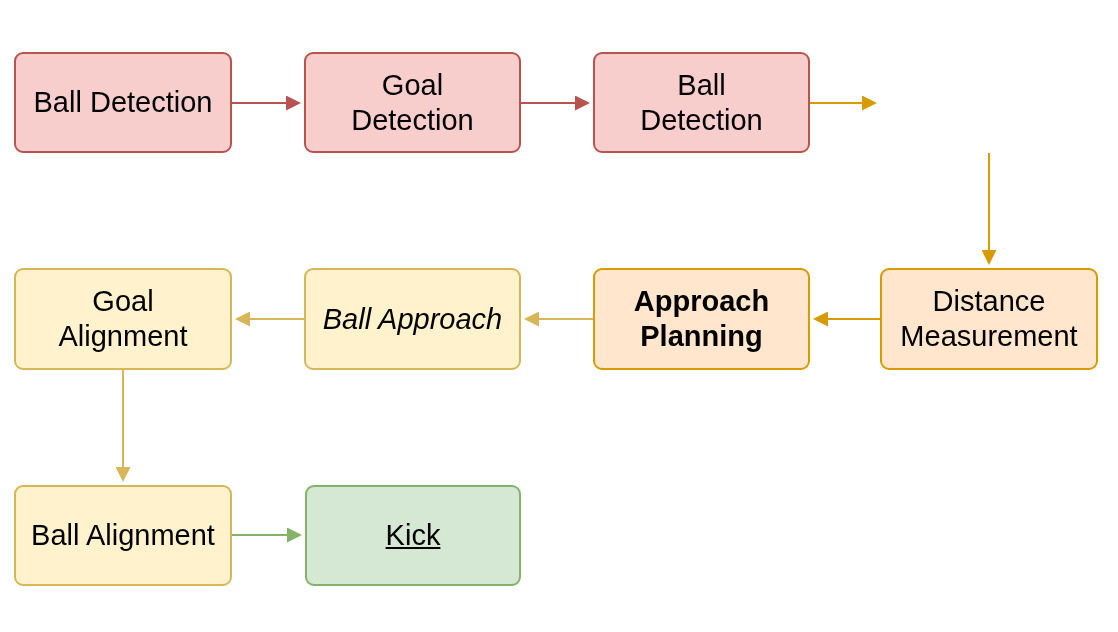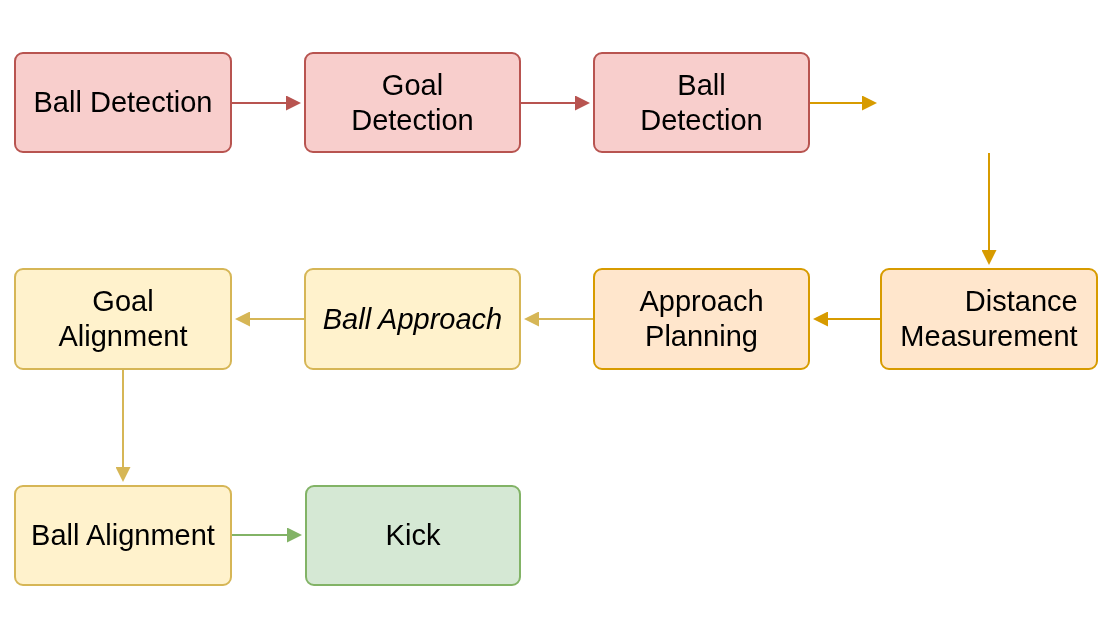--- a/index.html
+++ b/index.html
@@ -42,24 +42,24 @@
   .node-yellow { background: var(--yellow-fill); border-color: var(--yellow-stroke); }
   .node-green  { background: var(--green-fill);  border-color: var(--green-stroke); }
 
   
   .n-ball-detection       { left: 14px;  top: 52px;  width: 218px; height: 101px; }
   .n-goal-detection       { left: 304px; top: 52px;  width: 217px; height: 101px; }
   .n-field-detection      { left: 593px; top: 52px;  width: 217px; height: 101px; }
   .n-turning-to-ball      { left: 880px; top: 52px;  width: 218px; height: 101px; }
   .n-goal-alignment       { left: 14px;  top: 268px; width: 218px; height: 102px; }
   .n-ball-approach        { left: 304px; top: 268px; width: 217px; height: 102px; font-style: italic; }
-  .n-approach-planning    { left: 593px; top: 268px; width: 217px; height: 102px; }
-  .n-distance-measurement { left: 880px; top: 268px; width: 218px; height: 102px; text-align: right; }
+  .n-approach-planning    { left: 593px; top: 268px; width: 217px; height: 102px; font-weight: bold; }
+  .n-distance-measurement { left: 880px; top: 268px; width: 218px; height: 102px; }
   .n-ball-alignment       { left: 14px;  top: 485px; width: 218px; height: 101px; }
-  .n-kick                 { left: 305px; top: 485px; width: 216px; height: 101px; }
+  .n-kick                 { left: 305px; top: 485px; width: 216px; height: 101px; text-decoration: underline; }
 
   .edge        { fill: none; stroke-width: 2px; }
   .edge-red    { stroke: var(--red-stroke); }
   .edge-orange { stroke: var(--orange-stroke); }
   .edge-tan    { stroke: var(--yellow-stroke); }
   .edge-green  { stroke: var(--green-stroke); }
   .mh-red    { fill: var(--red-stroke); }
   .mh-orange { fill: var(--orange-stroke); }
   .mh-tan    { fill: var(--yellow-stroke); }
   .mh-green  { fill: var(--green-stroke); }

